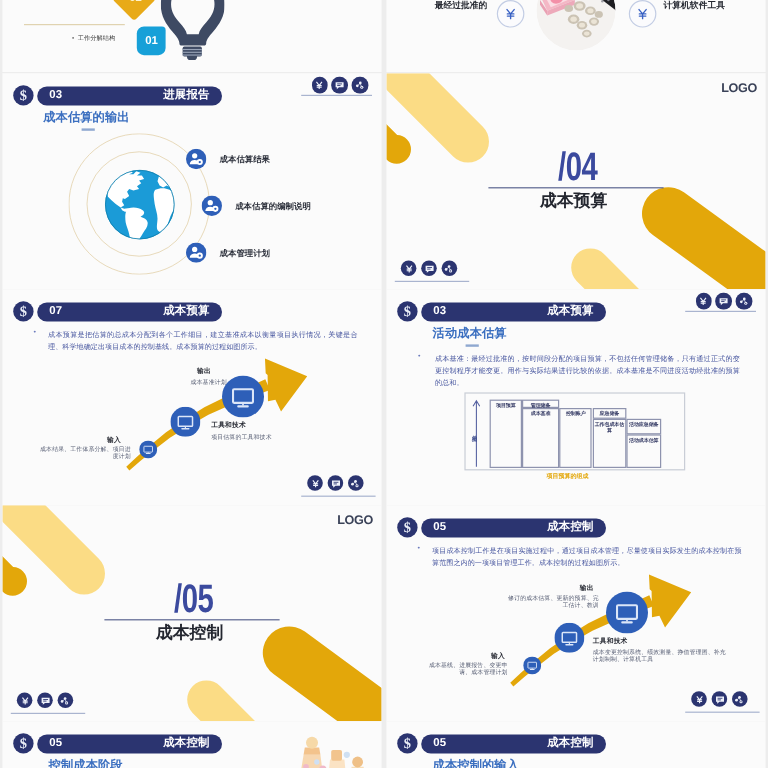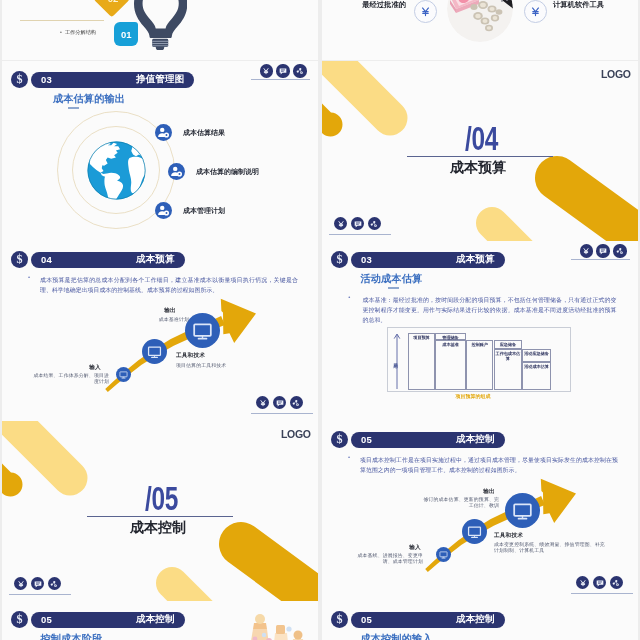--- a/index.html
+++ b/index.html
@@ -174,24 +174,24 @@
   </div>
   <div class="lb-lbl" style="left:231px;top:121.2px;width:70px;text-align:left;">计算机软件工具</div>
 </div>
 
 <div class="slide col-l r2">
   <div class="hdr">
     <div class="dollar">$</div>
     <div class="pill">
       <span>03</span>
       <span style="width:4px"></span>
-      <span>挣值管理图</span>
-    </div>
-  </div>
-  <div class="subttl" style="left:51px;top:32.5px;">成本估算的输出</div>
+      <span>进展报告</span>
+    </div>
+  </div>
+  <div class="subttl" style="left:34px;top:32.5px;">成本估算的输出</div>
   <div class="subrule" style="left:66.1px;top:46.4px;width:10.6px;"></div>
 
   <div class="iconrow" style="left:257.5px;top:3.3px;">
     <div class="ic">
       <svg viewBox="0 0 24 24" width="10" height="10">
             <path d="M6.5 5.5 L12 12.6 L17.5 5.5 M7 12.6 H17 M7 15.8 H17 M12 12.6 V19.5" stroke="#eef1fa" stroke-width="2.3" fill="none" stroke-linecap="butt" stroke-linejoin="miter"></path>
           </svg>
     </div>
     <div class="ic">
       <svg viewBox="0 0 24 24" width="10" height="10">
@@ -313,21 +313,21 @@
           </svg>
     </div>
   </div>
   <div class="iconrule" style="left:7px;top:173px;width:62px;"></div>
 </div>
 
 <div class="slide col-l r3">
   <div class="hdr">
     <div class="dollar">$</div>
     <div class="pill">
-      <span>04</span>
+      <span>07</span>
       <span style="width:4px"></span>
       <span>成本预算</span>
     </div>
   </div>
   <div class="bullet-dot" style="left:26px;top:33px;">•</div>
   <div class="body-txt" style="left:38px;top:34px;width:258px;text-align:justify;">成本预算是把估算的总成本分配到各个工作细目，建立基准成本以衡量项目执行情况，关键是合理、科学地确定出项目成本的控制基线。成本预算的过程如图所示。</div>
 
   <svg style="position:absolute;left:0;top:0;" width="316" height="180" viewBox="0 0 316 180">
     <path d="M103.2 148.0 L112.6 139.3 L121.5 131.6 L136.4 119.2 L152.3 108.3 L168.3 98.3 L184.4 90.4 L198.4 84.0 L212.3 78.2 L219.1 75.1 L222.9 83.9 L215.7 86.8 L201.6 92.0 L187.6 97.6 L171.7 104.7 L155.7 113.7 L139.6 123.8 L124.5 135.4 L115.4 142.7 L105.8 151.0 Z" fill="#e3a70a"></path>
     <path d="M218.8 57.8 L254 72.5 L232.2 102 L227.5 92.2 L221.3 93.3 L221.0 71.6 L219.4 70.0 Z" fill="#e3a70a"></path>

